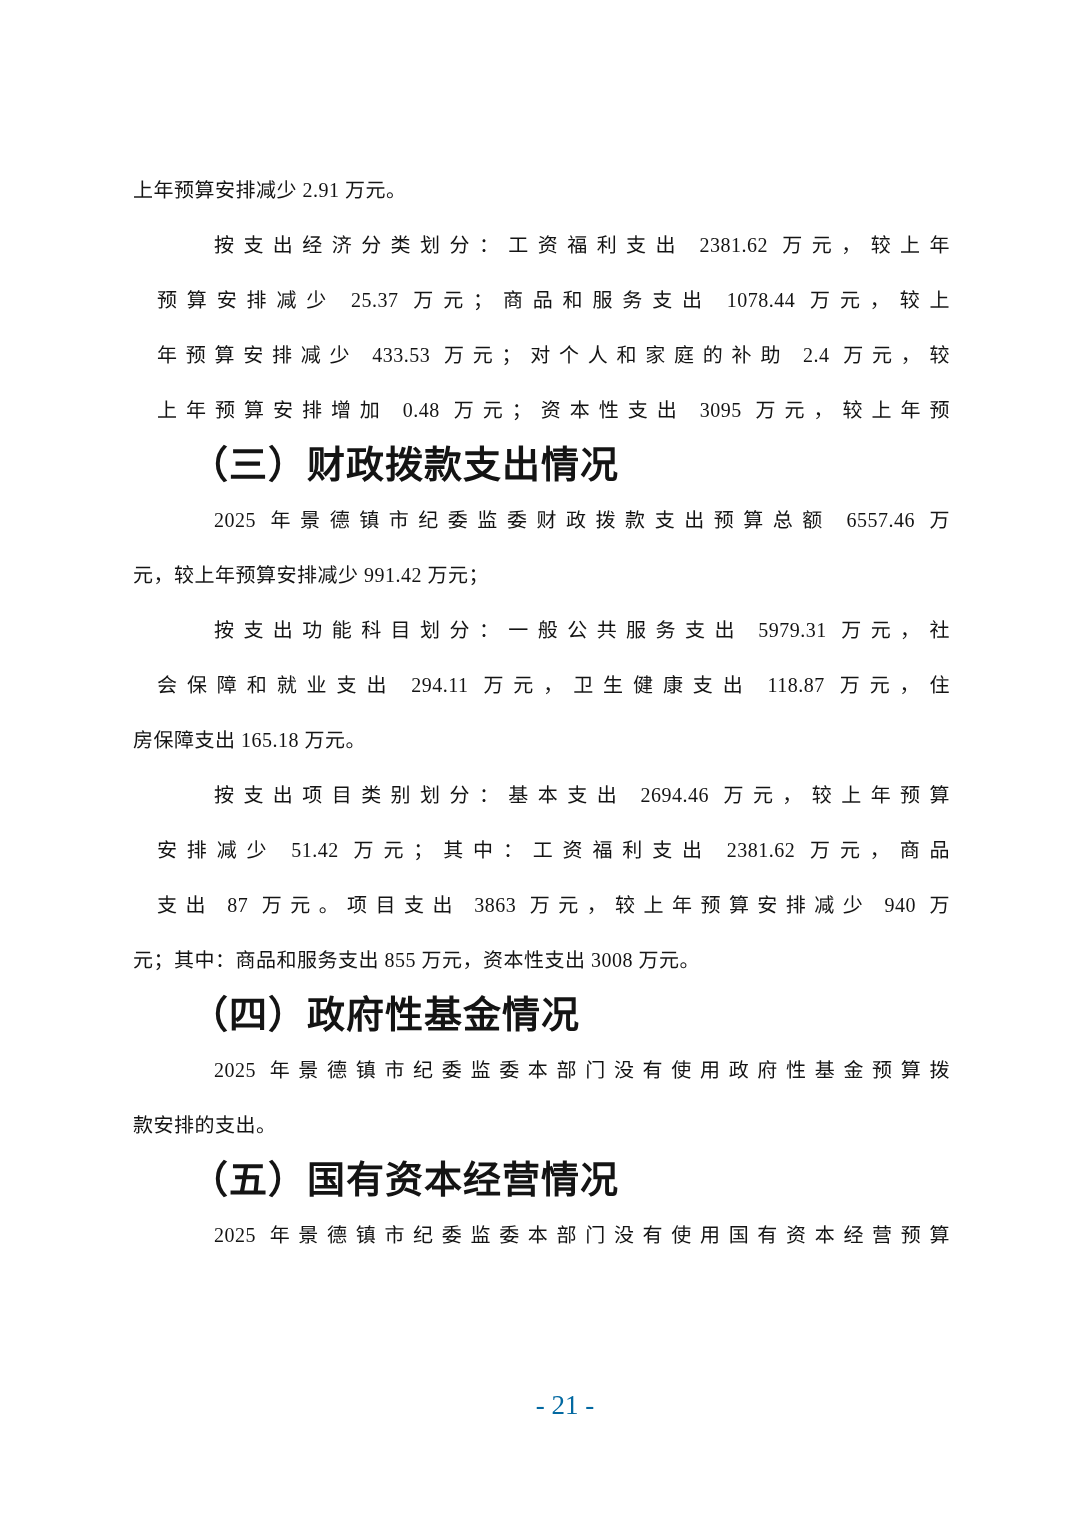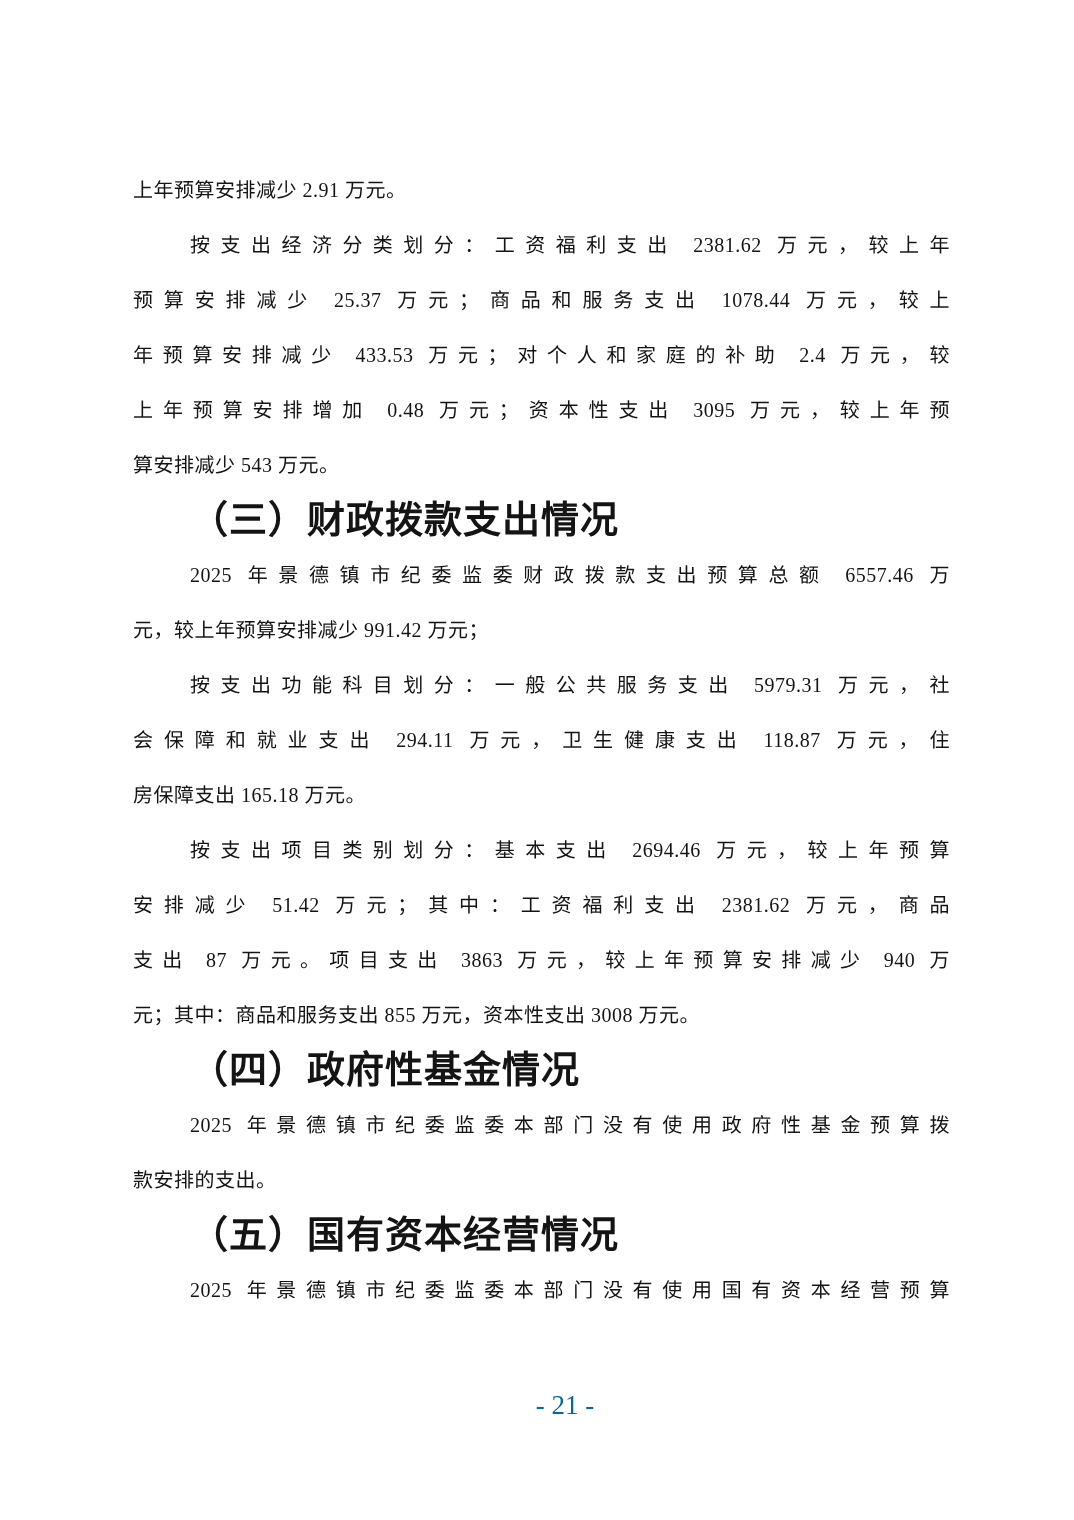--- a/index.html
+++ b/index.html
@@ -29,20 +29,21 @@
     height: 55px;
     text-align: justify;
     text-align-last: left;
     letter-spacing: 0.5px;
     white-space: nowrap;
   }
   
   .line.fill {
     text-align-last: justify;
     white-space: normal;
+    margin-left: 24px;
   }
   .line.first {
     text-indent: 57px;
   }
   .line.heading {
     font-weight: bold;
     font-size: 38px;
     text-indent: 57px;
     letter-spacing: 1px;
   }
@@ -61,21 +62,20 @@
 </head>
 <body>
 
 <div class="page">
   <div class="page-body">
       <div class="line">上年预算安排减少 2.91 万元。</div>
       <div class="line first fill">按支出经济分类划分：工资福利支出 2381.62 万元，较上年</div>
       <div class="line fill">预算安排减少 25.37 万元；商品和服务支出 1078.44 万元，较上</div>
       <div class="line fill">年预算安排减少 433.53 万元；对个人和家庭的补助 2.4 万元，较</div>
       <div class="line fill">上年预算安排增加 0.48 万元；资本性支出 3095 万元，较上年预</div>
-      <div class="line">算安排减少 543 万元。</div>
       <div class="line heading">（三）财政拨款支出情况</div>
       <div class="line first fill">2025 年景德镇市纪委监委财政拨款支出预算总额 6557.46 万</div>
       <div class="line">元，较上年预算安排减少 991.42 万元；</div>
       <div class="line first fill">按支出功能科目划分：一般公共服务支出 5979.31 万元，社</div>
       <div class="line fill">会保障和就业支出 294.11 万元，卫生健康支出 118.87 万元，住</div>
       <div class="line">房保障支出 165.18 万元。</div>
       <div class="line first fill">按支出项目类别划分：基本支出 2694.46 万元，较上年预算</div>
       <div class="line fill">安排减少 51.42 万元；其中：工资福利支出 2381.62 万元，商品</div>
       <div class="line fill">支出 87 万元。项目支出 3863 万元，较上年预算安排减少 940 万</div>
       <div class="line">元；其中：商品和服务支出 855 万元，资本性支出 3008 万元。</div>

